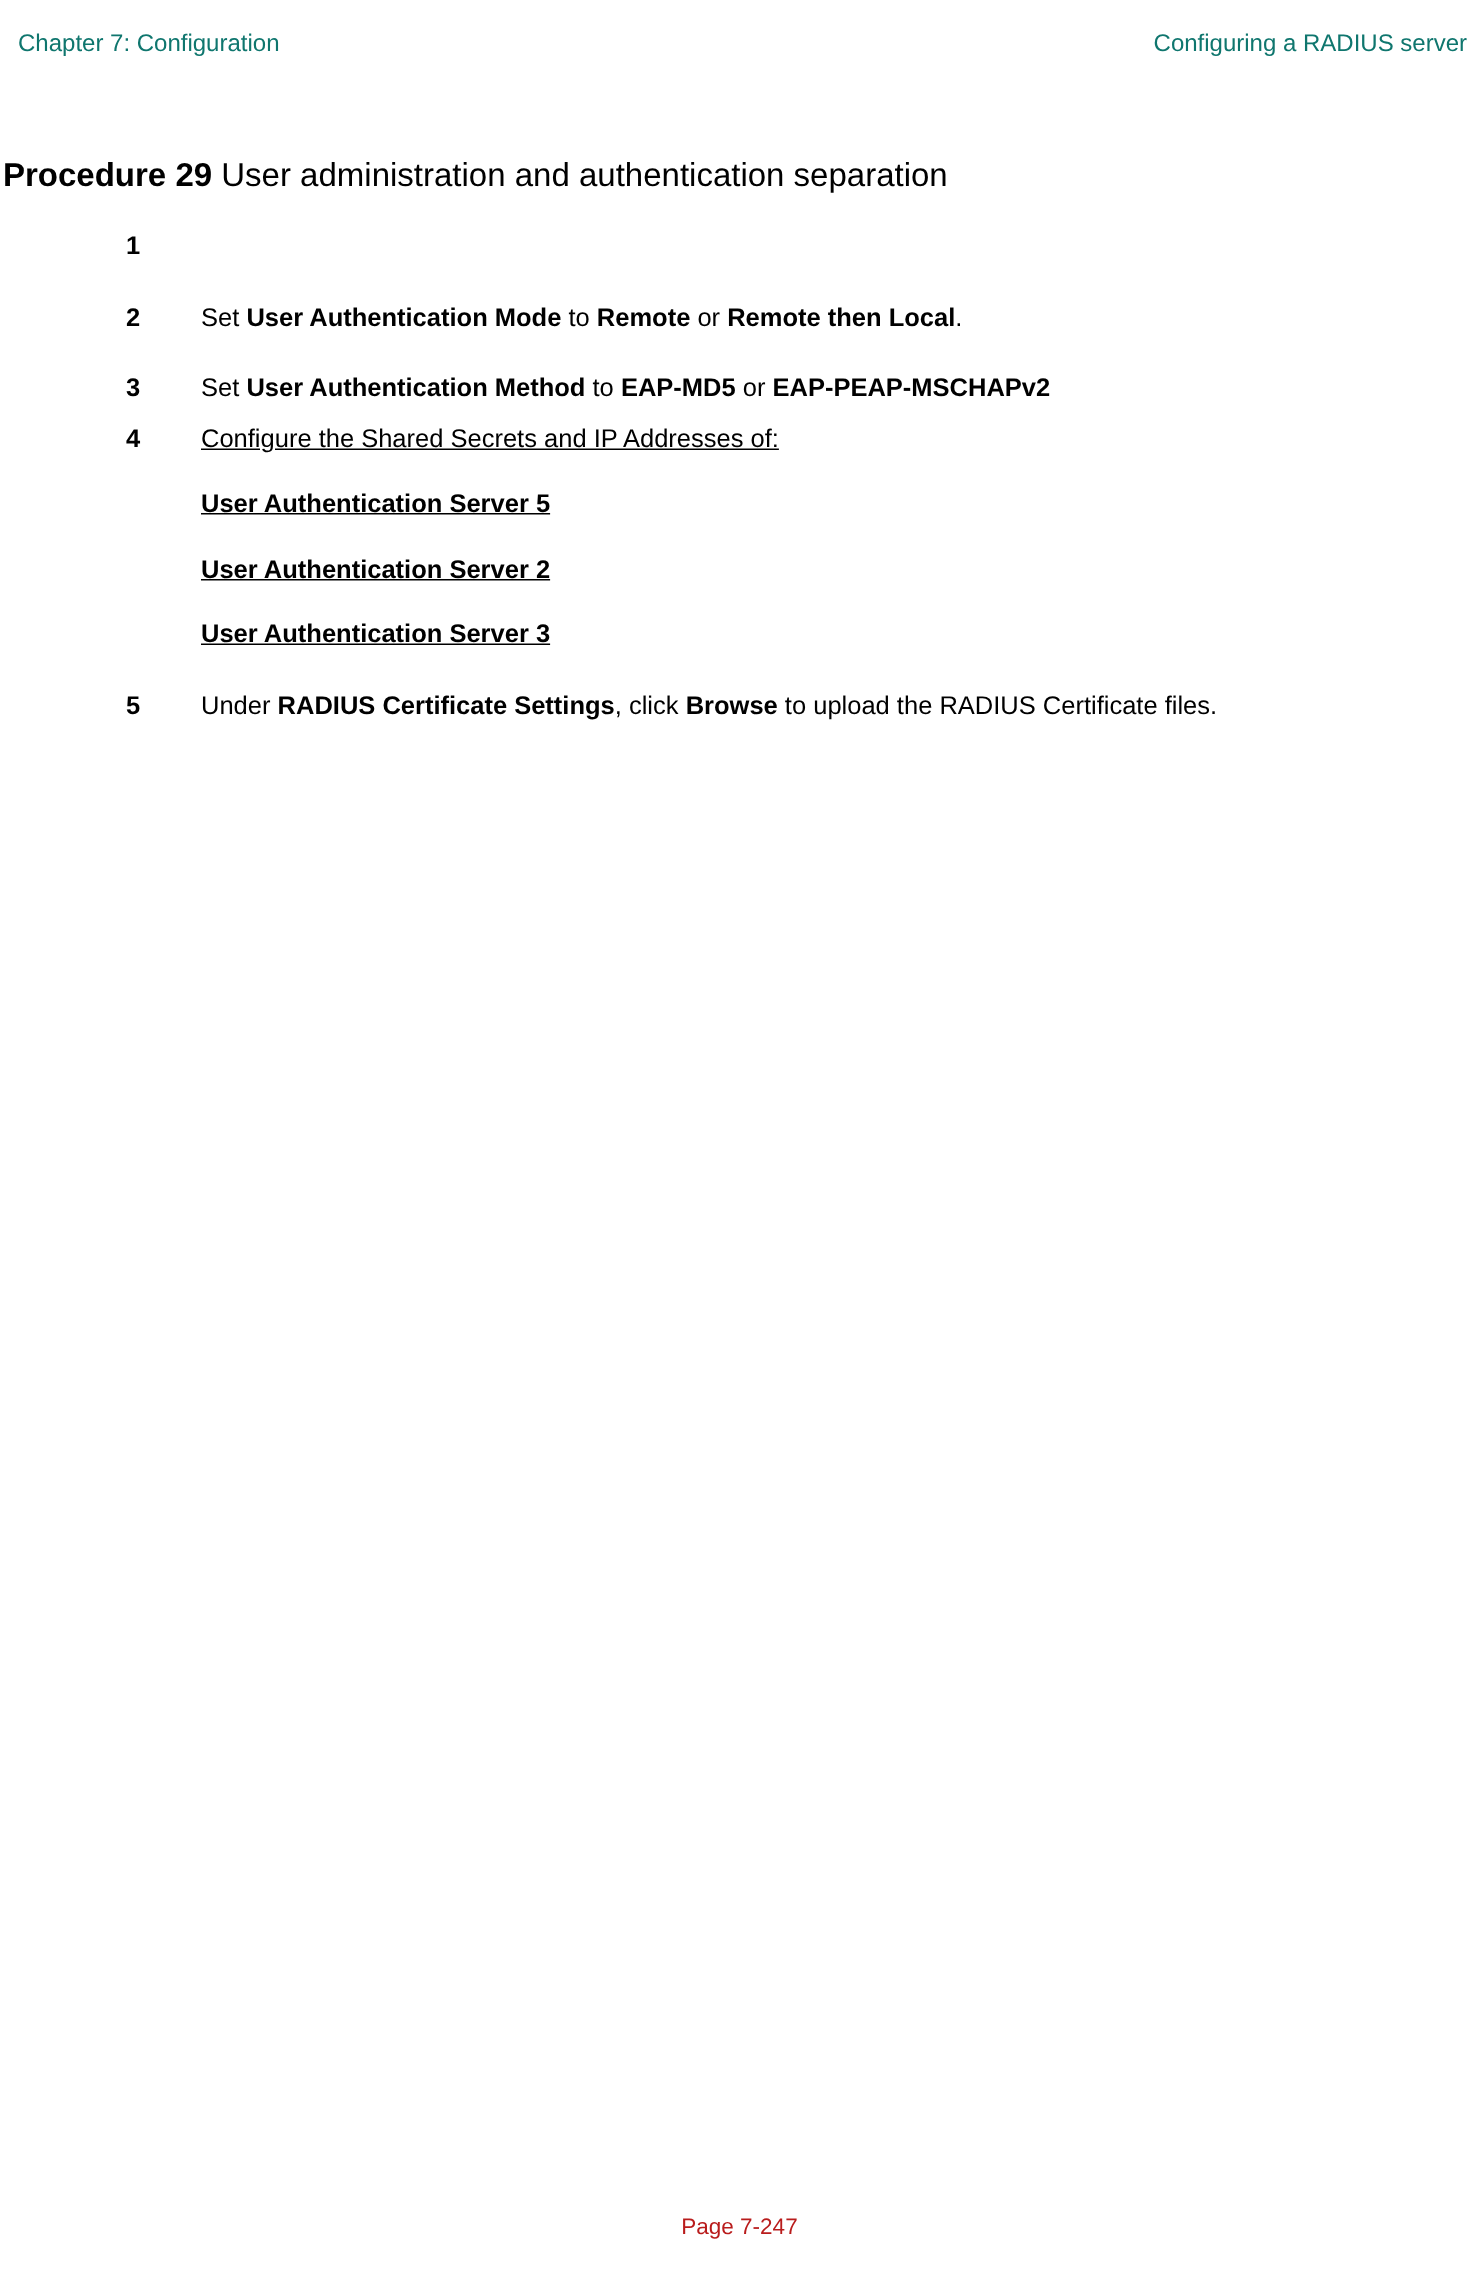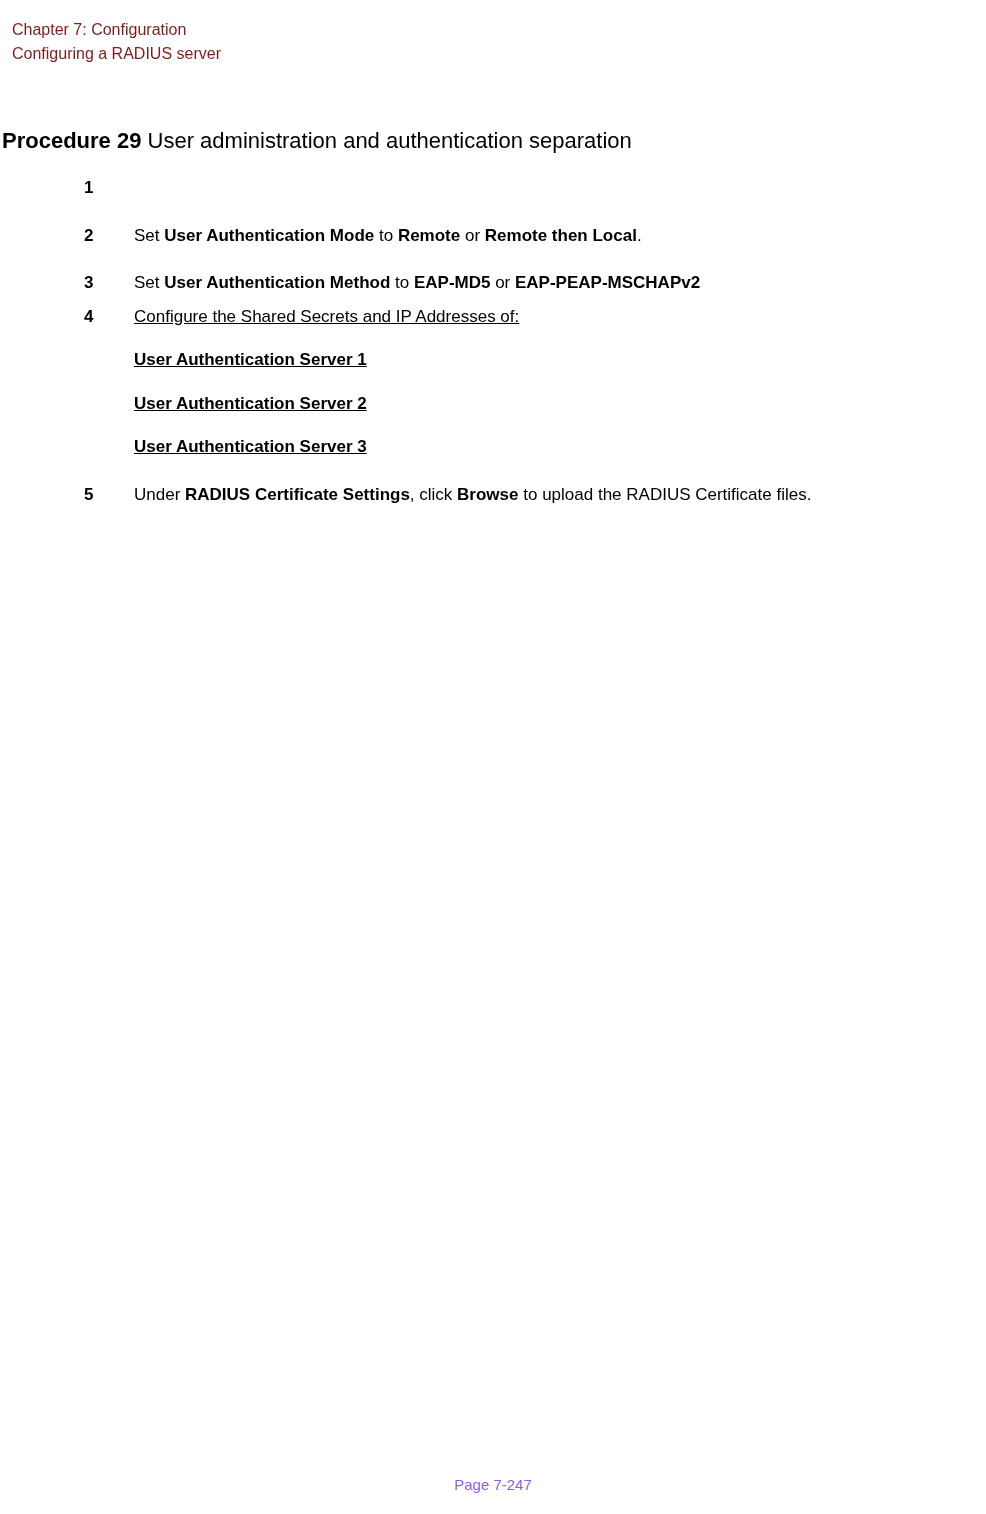--- a/index.html
+++ b/index.html
@@ -15,24 +15,23 @@
       background: #fff;
       width: 986px;
       height: 1514px;
       position: relative;
       padding: 18px 0 0 0;
     }
     .header {
       display: flex;
       justify-content: space-between;
       padding: 0 8px 0 12px;
-      color: #7f1d1d;
+      color: #0f766e;
       font-size: 16px;
       margin-bottom: 58px;
-      flex-direction: column;
     }
     .procedure-title {
       padding: 0 0 0 2px;
       margin-bottom: 18px;
       font-size: 22px;
     }
     .procedure-title .proc-label {
       font-weight: bold;
     }
     .step {
@@ -60,21 +59,21 @@
     }
     .bold {
       font-weight: bold;
     }
     .footer {
       position: absolute;
       bottom: 18px;
       left: 0;
       width: 100%;
       text-align: center;
-      color: #8b5cf6;
+      color: #b91c1c;
       font-size: 15px;
     }
     .account-font {
       font-family: "Arial", sans-serif;
     }
   </style>
 </head>
 <body>
 
 <div class="header">
@@ -101,21 +100,21 @@
   <div class="step-num">3</div>
   <div class="step-body">
     <span>Set </span><span class="bold">User Authentication Method</span><span> to </span><span class="bold">EAP-MD5</span><span> or </span><span class="bold">EAP-PEAP-MSCHAPv2</span>
   </div>
 </div>
 
 <div class="step">
   <div class="step-num">4</div>
   <div class="step-body">
     <p>Configure the Shared Secrets and IP Addresses of:</p>
-    <p class="bold">User Authentication Server 1</p>
+    <p class="bold">User Authentication Server 5</p>
     <p class="bold">User Authentication Server 2</p>
     <p class="bold">User Authentication Server 3</p>
   </div>
 </div>
 
 <div class="step">
   <div class="step-num">5</div>
   <div class="step-body">
     <span>Under </span><span class="bold">RADIUS Certificate Settings</span><span>, click </span><span class="bold">Browse</span><span> to upload the RADIUS Certificate files.</span>
   </div>

